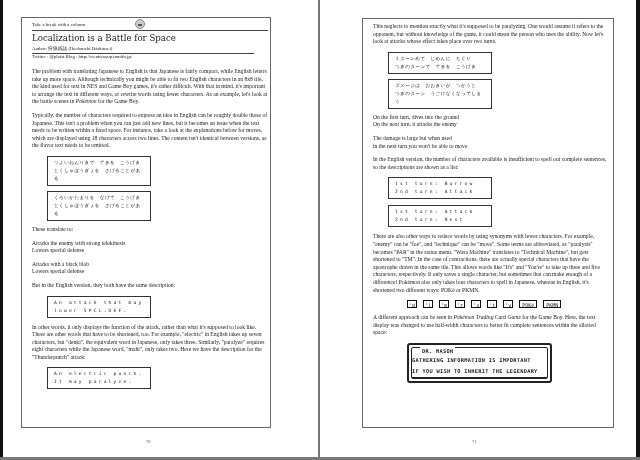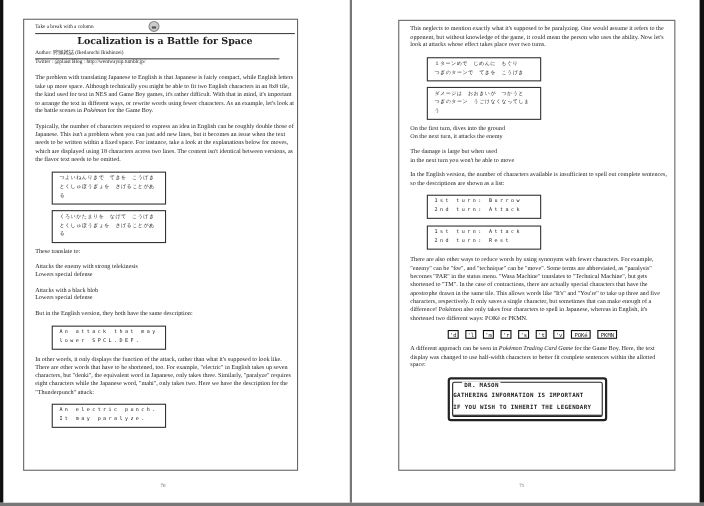--- a/index.html
+++ b/index.html
@@ -22,21 +22,21 @@
   .page.left .frame { left:18px; top:17px; width:250px; height:411px; }
   .page.right .frame { left:42px; top:18px; width:252px; height:410px; }
 
   .content { position:absolute; font-size:5.6px; line-height:7.6px; }
   .page.left .content { left:29px; top:19px; width:236px; }
   .page.right .content { left:53px; top:23px; width:236px; }
 
   .column-hdr { position:relative; font-size:4.8px; height:11px; border-bottom:1px solid #444; line-height:12px; }
   .column-icon { position:absolute; left:103px; top:0; width:10px; height:10px; border-radius:50%; background:#ccc; border:1px solid #888; box-sizing:border-box; }
   .column-icon::after { content:""; position:absolute; left:2px; top:4px; width:4px; height:2px; background:#555; }
-  .title { font-family:"DejaVu Serif", serif; font-weight:bold; font-size:8.6px; line-height:13px; margin-top:1px;text-align:center; }
+  .title { font-family:"DejaVu Serif", serif; font-weight:normal; font-size:8.6px; line-height:13px; margin-top:1px; }
   .byline { font-size:4.8px; line-height:6px; margin-top:1px; }
   .byline.b2 { border-top:1px solid #444; width:222px; }
   p { margin:0 0 6px 0; }
   p.first { margin-top:8px; }
   .italic { font-style:italic; }
   .jbox {
     border:1px solid #333; width:104px; margin:2px 0 5px 15px; padding:2px 6px;
     font-family:"DejaVu Sans", sans-serif; font-size:4.6px; line-height:8px; letter-spacing:0.4px; box-sizing:border-box;
   }
   .ebox {

